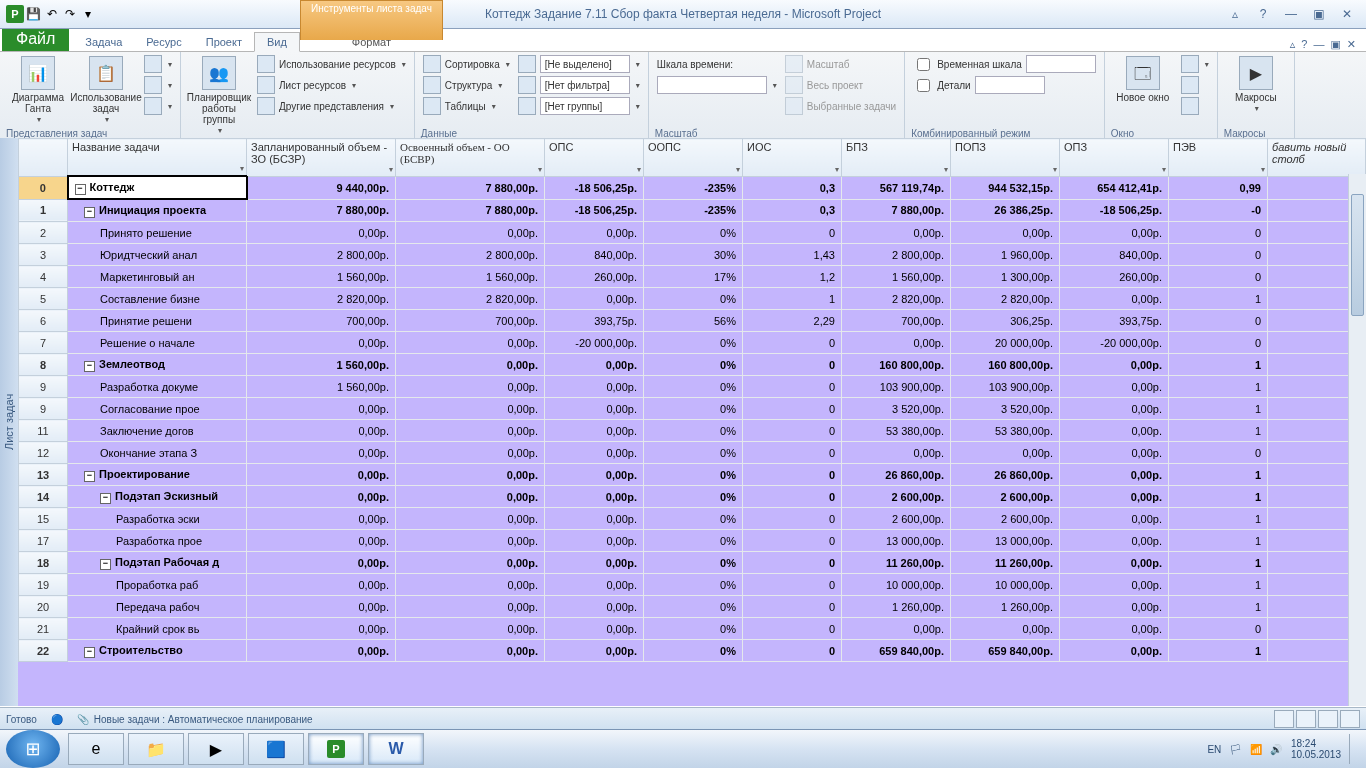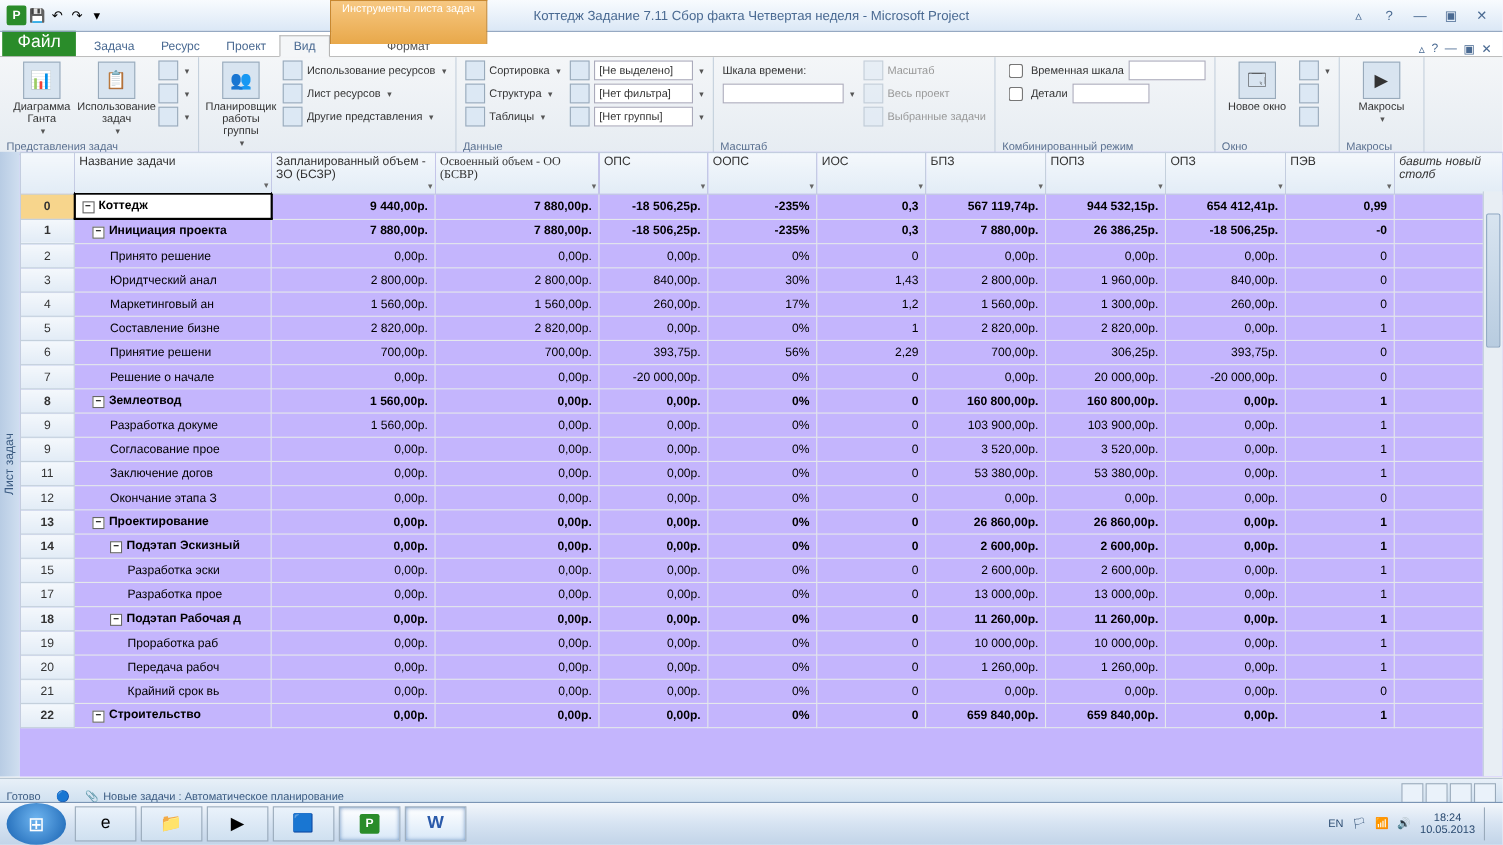--- a/index.html
+++ b/index.html
@@ -37,30 +37,30 @@
 .rownum{background:linear-gradient(#f4f8fc,#e2ecf6);text-align:center;width:28px;color:#333;border:1px solid #c4d0dc!important}
 .rownum.sel{background:#f7d58c}
 .taskname{text-align:left}
 .num{text-align:right}
 .bold td{font-weight:bold}
 .outline{display:inline-block;width:9px;height:9px;border:1px solid #666;text-align:center;line-height:7px;font-size:9px;margin-right:4px;cursor:pointer;background:#fff}
 .indent1{padding-left:16px!important}
 .indent2{padding-left:32px!important}
 .indent3{padding-left:48px!important}
 .selected-cell{border:2px solid #000!important;background:#fff}
-.statusbar{position:absolute;left:0;right:0;bottom:38px;height:22px;background:linear-gradient(#e8f0f8,#cfe0f0);border-top:1px solid #a8b8c8;display:flex;align-items:flex-end;font-size:10px;color:#3a5a80;padding:0 6px}
+.statusbar{position:absolute;left:0;right:0;bottom:38px;height:22px;background:linear-gradient(#e8f0f8,#cfe0f0);border-top:1px solid #a8b8c8;display:flex;align-items:center;font-size:10px;color:#3a5a80;padding:0 6px}
 .statusbar .sb-item{margin-right:14px;display:flex;align-items:center;gap:4px}
 .statusbar .sb-right{margin-left:auto;display:flex;align-items:center;gap:2px}
 .sb-right .vbtn{width:18px;height:16px;border:1px solid #9ab;background:#eaf2fa;cursor:pointer}
 .taskbar{position:absolute;left:0;right:0;bottom:0;height:38px;background:linear-gradient(#f2f6fb,#d6e3f2,#c2d4e8);border-top:1px solid #7a94b4;display:flex;align-items:center}
 .start{width:54px;height:38px;background:radial-gradient(circle at 50% 40%,#6fb5f0,#1560b0);border-radius:50%;margin:0 6px;display:flex;align-items:center;justify-content:center;color:#fff;font-size:18px}
 .tbtn{width:54px;height:30px;margin:0 2px;background:linear-gradient(#eaf2fb,#cfe0f0);border:1px solid #9ab;display:flex;align-items:center;justify-content:center;font-size:16px;cursor:pointer}
 .tbtn.active{background:linear-gradient(#fff,#d8e8f8);box-shadow:inset 0 0 4px #6a90c0}
 .tray{margin-left:auto;display:flex;align-items:center;gap:8px;padding-right:6px;color:#2a4a70;font-size:10px}
-.tray .clock{text-align:center;line-height:11px}
+.tray .clock{text-align:left;line-height:11px}
 .vscroll{position:absolute;right:0;top:36px;bottom:0;width:17px;background:#e8eef4;border-left:1px solid #c4d0dc}
 .vscroll .thumb{position:absolute;left:2px;right:2px;top:20px;height:120px;background:linear-gradient(#d8e4f0,#b8cce0);border:1px solid #8aa4c0;border-radius:2px}
 .addcol{color:#888;font-style:italic}
 .p-icon{width:18px;height:18px;background:#2a8c2a;color:#fff;font-weight:bold;display:flex;align-items:center;justify-content:center;font-size:11px;border-radius:2px}
 </style>
 </head>
 <body>
 
 <div class="titlebar">
   <div class="qat">

